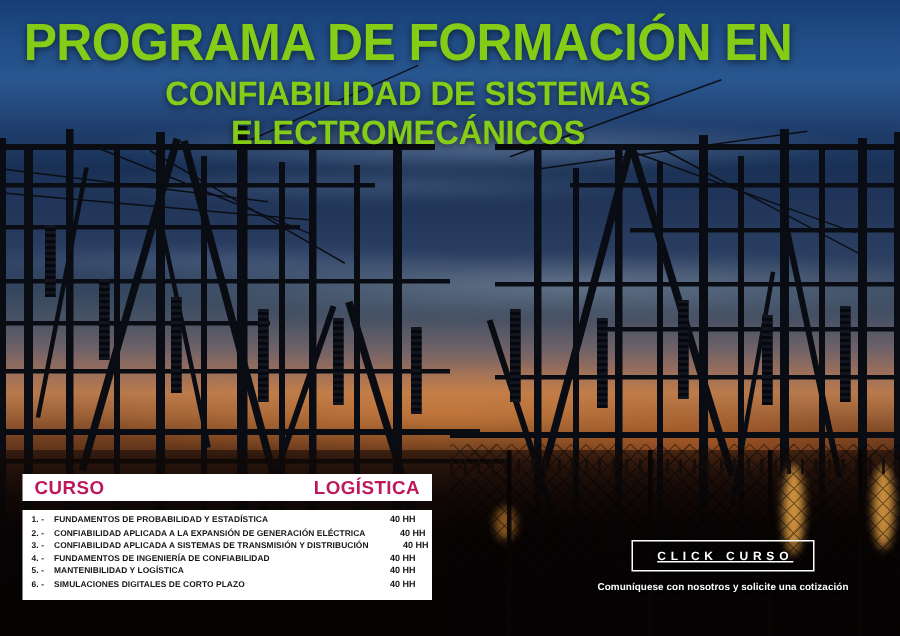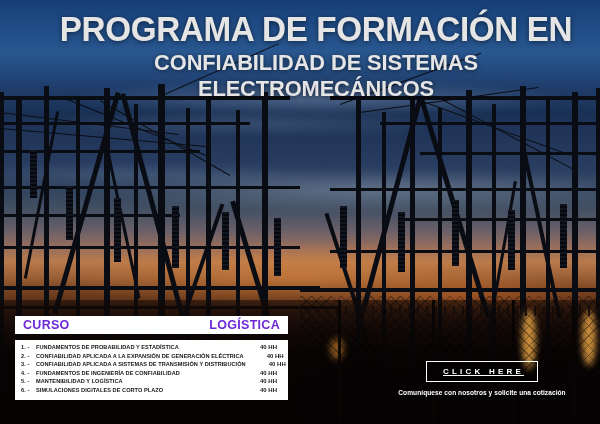--- a/index.html
+++ b/index.html
@@ -94,43 +94,42 @@
 
   
   .topveil{
     position:absolute;left:0;top:0;width:600px;height:96px;
     background:linear-gradient(to bottom, rgba(12,30,60,.34), rgba(12,30,60,0));
   }
 
   
   .headline{
     position:absolute;left:0;top:10px;width:544px;
-    text-align:center;color:#e5e5e5;
+    text-align:center;color:#84cc16;
     text-shadow:0 1px 5px rgba(0,0,0,.55);
     z-index:6;
-    padding-left:44px;
   }
   .hl1{
     display:block;
     font-size:35px;line-height:38px;
     font-weight:bold;letter-spacing:-0.4px;
     transform:scaleX(.95);
   }
   .hl2{
     display:block;
     font-size:22.5px;line-height:26px;
     font-weight:bold;letter-spacing:-0.1px;
     margin-top:2px;
     transform:scaleX(.97);
   }
 
   
   .table{position:absolute;left:15px;top:316px;width:273px;z-index:7;}
   .thead{
-    background:#fff;color:#6d28d9;
+    background:#fff;color:#be185d;
     height:18px;
     display:flex;align-items:center;justify-content:space-between;
     padding:0 8px;
     box-sizing:border-box;
   }
   .thead span{font-size:12.5px;font-weight:bold;letter-spacing:.3px;}
   .tbody{
     background:#fff;color:#151515;
     margin-top:6px;
     padding:4px 7px 4px 6px;
@@ -313,17 +312,17 @@
       <div class="trow">
         <span class="tnum">6. -</span>
         <span class="tname">SIMULACIONES DIGITALES DE CORTO PLAZO</span>
         <span class="tdur">40 HH</span>
       </div>
 
     </div>
   </div>
 
   <div class="cta">
-    <a class="cta-btn" href="#">CLICK HERE</a>
+    <a class="cta-btn" href="#">CLICK CURSO</a>
     <div class="cta-sub">Comuníquese con nosotros y solicite una cotización</div>
   </div>
 
 </div>
 
 </body></html>

